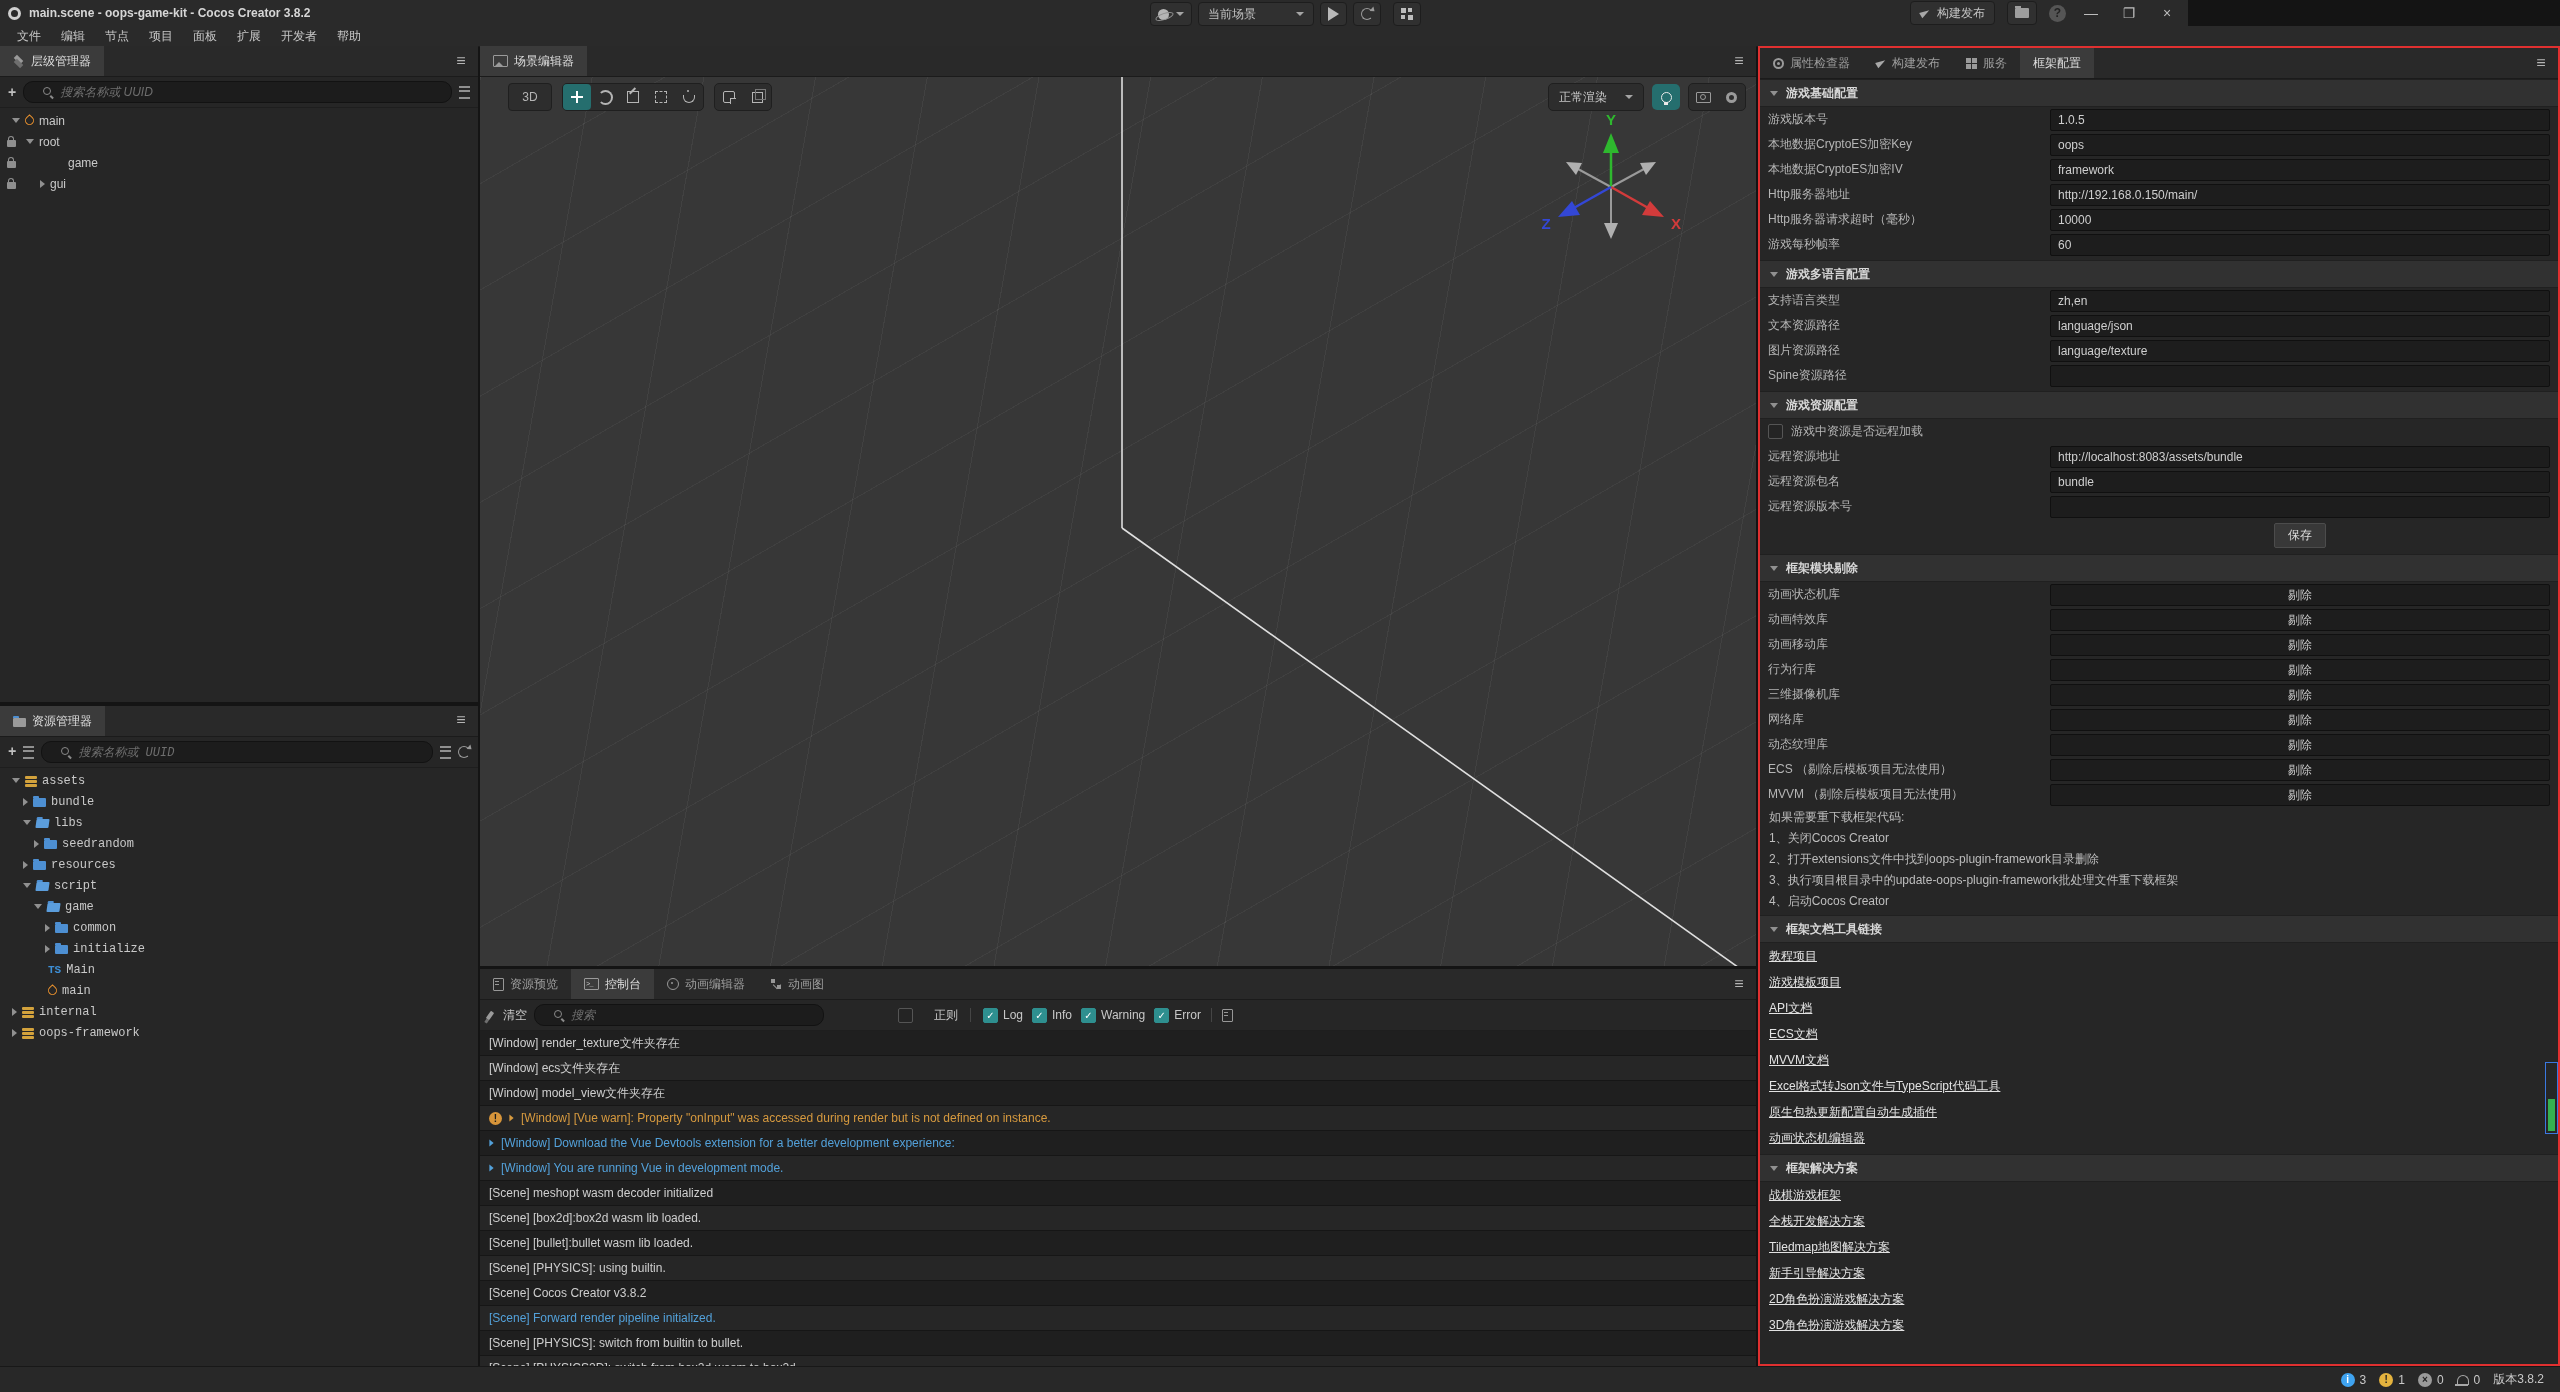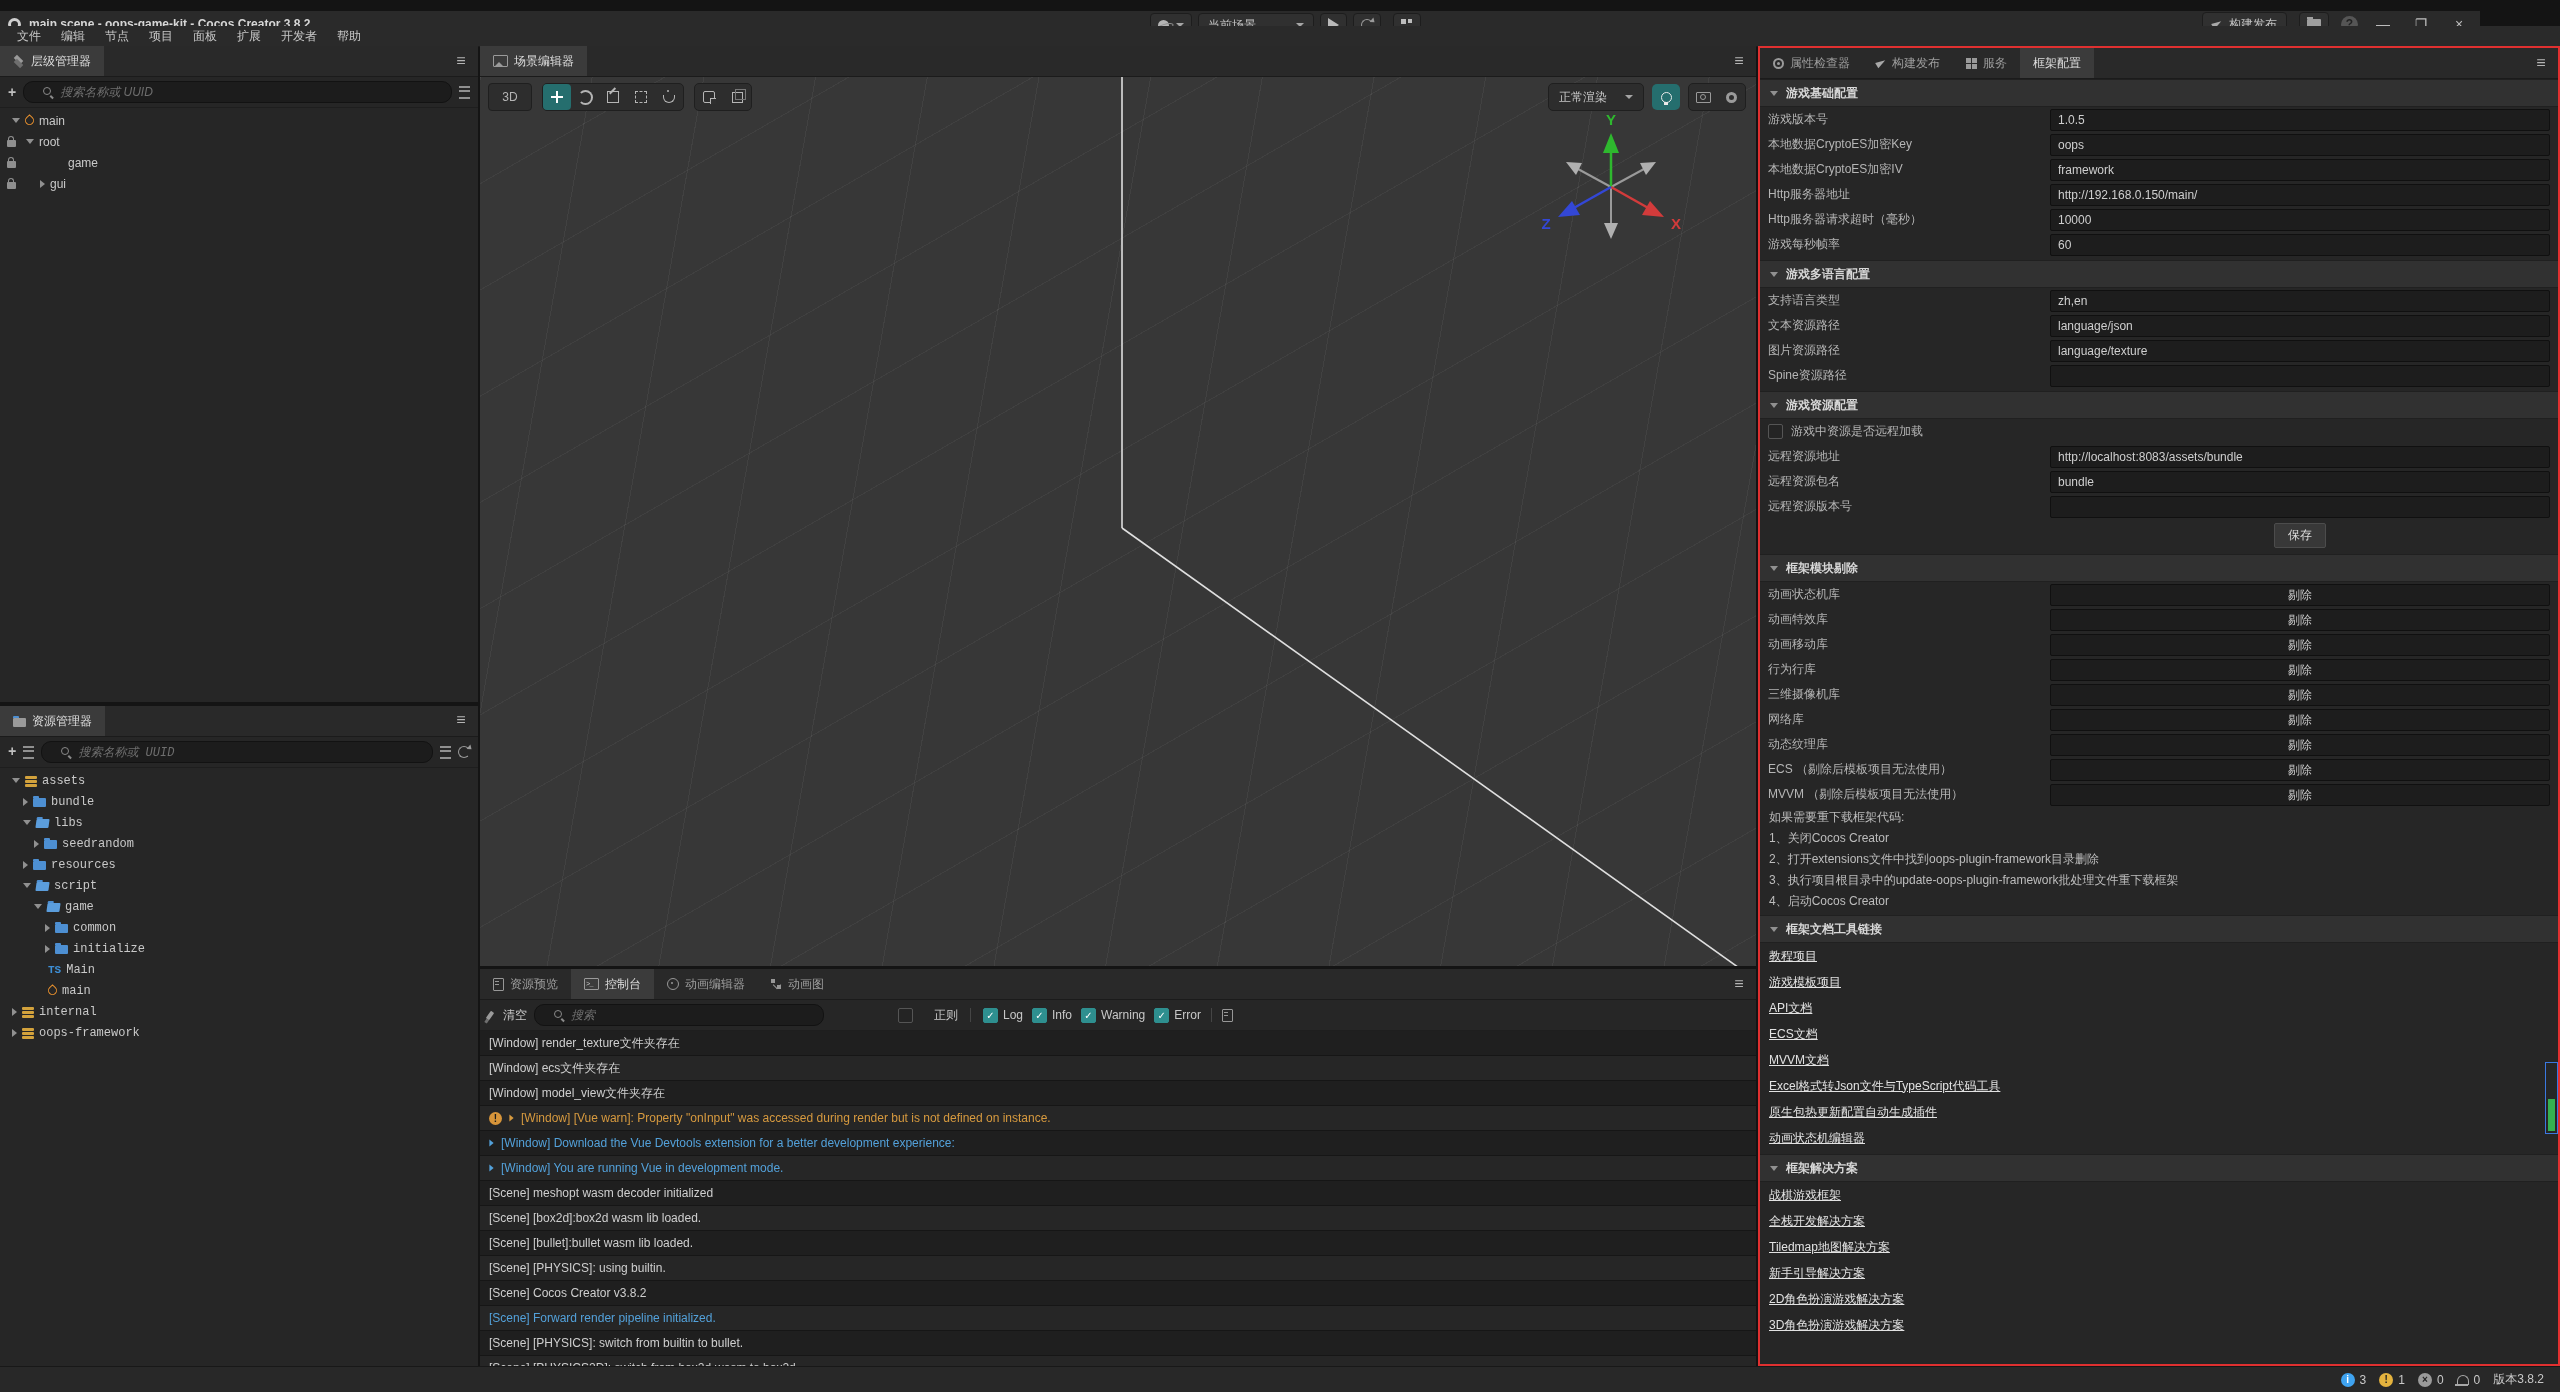--- a/index.html
+++ b/index.html
@@ -1,21 +1,21 @@
 <!DOCTYPE html>
 <html><head>
 <meta charset="utf-8">
 <style>
   html,body{margin:0;padding:0;background:#141414;}
   body{width:2560px;height:1392px;position:relative;overflow:hidden;
        font-family:"Liberation Sans","DejaVu Sans",sans-serif;font-size:12px;color:#c8c8c8;
        -webkit-font-smoothing:antialiased;}
   .abs{position:absolute;}
   
-  #titlebar{left:0;top:0;width:2480px;height:26px;background:#2a2a2a;display:flex;align-items:center;margin-top:11px;}
+  #titlebar{left:0;top:0;width:2188px;height:26px;background:#2a2a2a;display:flex;align-items:center;}
   #tb-left{display:flex;align-items:center;gap:8px;padding-left:8px;font-weight:bold;color:#d6d6d6;}
   .logo{width:13px;height:13px;border-radius:50%;background:#cfcfcf;position:relative;}
   .logo::after{content:'';position:absolute;left:3px;top:3px;width:7px;height:7px;border-radius:50%;background:#2a2a2a;}
   #tb-center{position:absolute;left:1150px;top:2px;display:flex;align-items:center;gap:6px;}
   .tbtn{height:22px;background:#303030;border:1px solid #1d1d1d;border-radius:4px;display:flex;align-items:center;gap:7px;padding:0 9px;color:#c2c2c2;}
   .tbtn.icononly{padding:0 7px;}
   #tb-right{position:absolute;right:8px;top:0;height:26px;display:flex;align-items:center;gap:12px;}
   .winbtn{width:26px;text-align:center;color:#bdbdbd;font-size:14px;}
   .helpcircle{width:17px;height:17px;border-radius:50%;background:#555;color:#222;font-weight:bold;text-align:center;line-height:17px;}
   
@@ -111,21 +111,21 @@
   .tree{flex:1;overflow:hidden;padding-top:2px;}
   .trow{height:21px;display:flex;align-items:center;gap:5px;padding-left:7px;color:#c9c9c9;}
   .trow .tlabel{white-space:nowrap;}
   
   #viewport{flex:1;position:relative;background-color:#373737;
     background-image:repeating-linear-gradient(100deg,rgba(255,255,255,.05) 0 1px,transparent 1px 110px),
                      repeating-linear-gradient(150deg,rgba(255,255,255,.045) 0 1px,transparent 1px 92px);}
   #scene-tools{position:absolute;left:8px;top:6px;display:flex;align-items:center;gap:10px;}
   .sgroup{display:flex;align-items:center;background:#2d2d2d;border:1px solid #1f1f1f;border-radius:5px;}
   .sbtn{height:26px;min-width:28px;display:flex;align-items:center;justify-content:center;color:#b5b5b5;border-radius:4px;}
-  .sbtn.alone{background:#2d2d2d;border:1px solid #1f1f1f;padding:0 7px;}
+  .sbtn.alone{background:#2d2d2d;border:1px solid #1f1f1f;padding:0 7px;margin-left:20px;}
   .sbtn.active{background:#256e6e;color:#fff;}
   #scene-tools-r{position:absolute;right:10px;top:6px;display:flex;align-items:center;gap:8px;}
   .sdrop{height:26px;background:#2d2d2d;border:1px solid #1f1f1f;border-radius:5px;display:flex;align-items:center;gap:18px;padding:0 10px;color:#c5c5c5;}
   
   .chk{width:13px;height:13px;border:1px solid #555;background:#242424;border-radius:2px;display:flex;align-items:center;justify-content:center;font-size:10px;color:#fff;flex:none;}
   .chk.on{background:#2e8f8f;border-color:#2e8f8f;}
   .csep{width:1px;height:14px;background:#454545;margin:0 3px;flex:none;}
   #logs{flex:1;overflow:hidden;display:flex;flex-direction:column;}
   .log{height:24px;flex:none;display:flex;align-items:center;gap:7px;padding:0 9px;color:#cfcfcf;border-bottom:1px solid #161616;}
   .log:nth-child(odd){background:#1f1f1f;}

